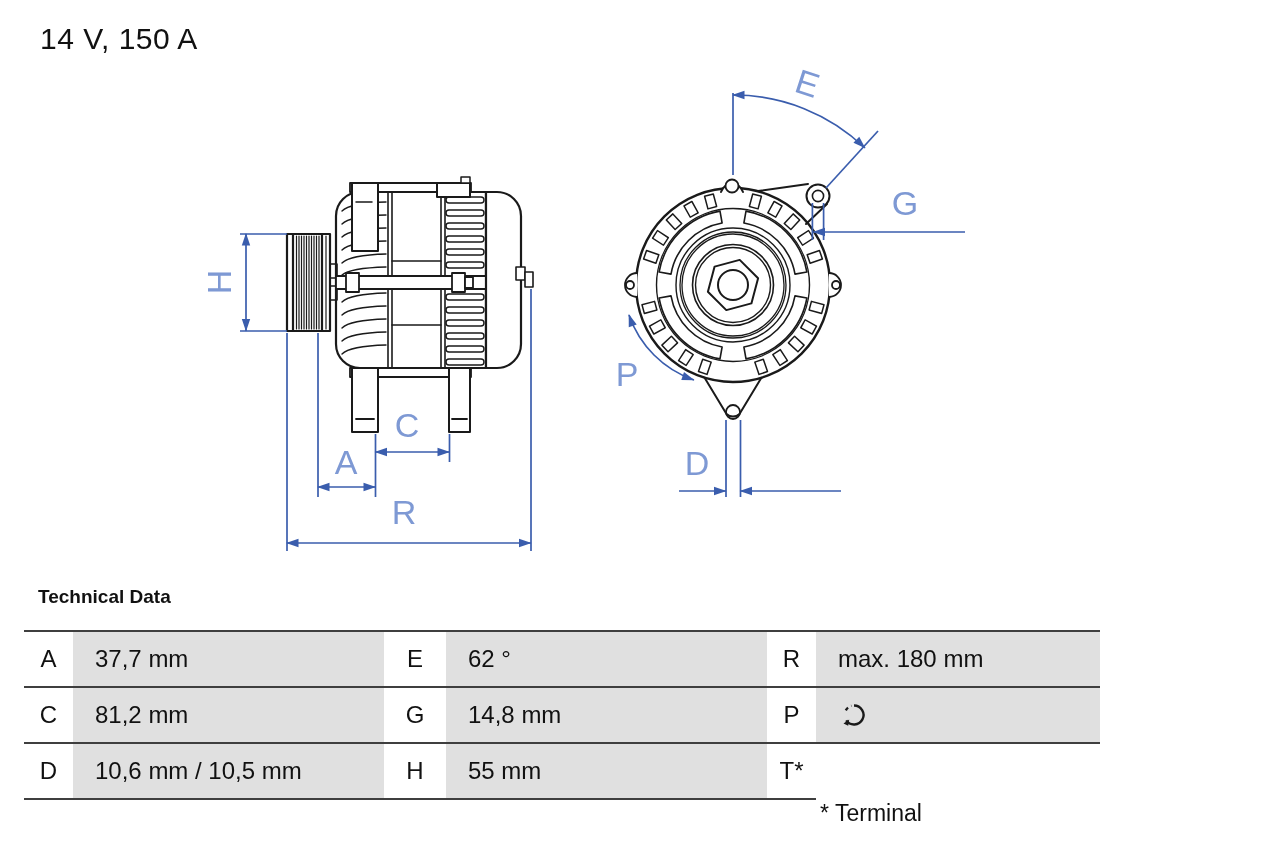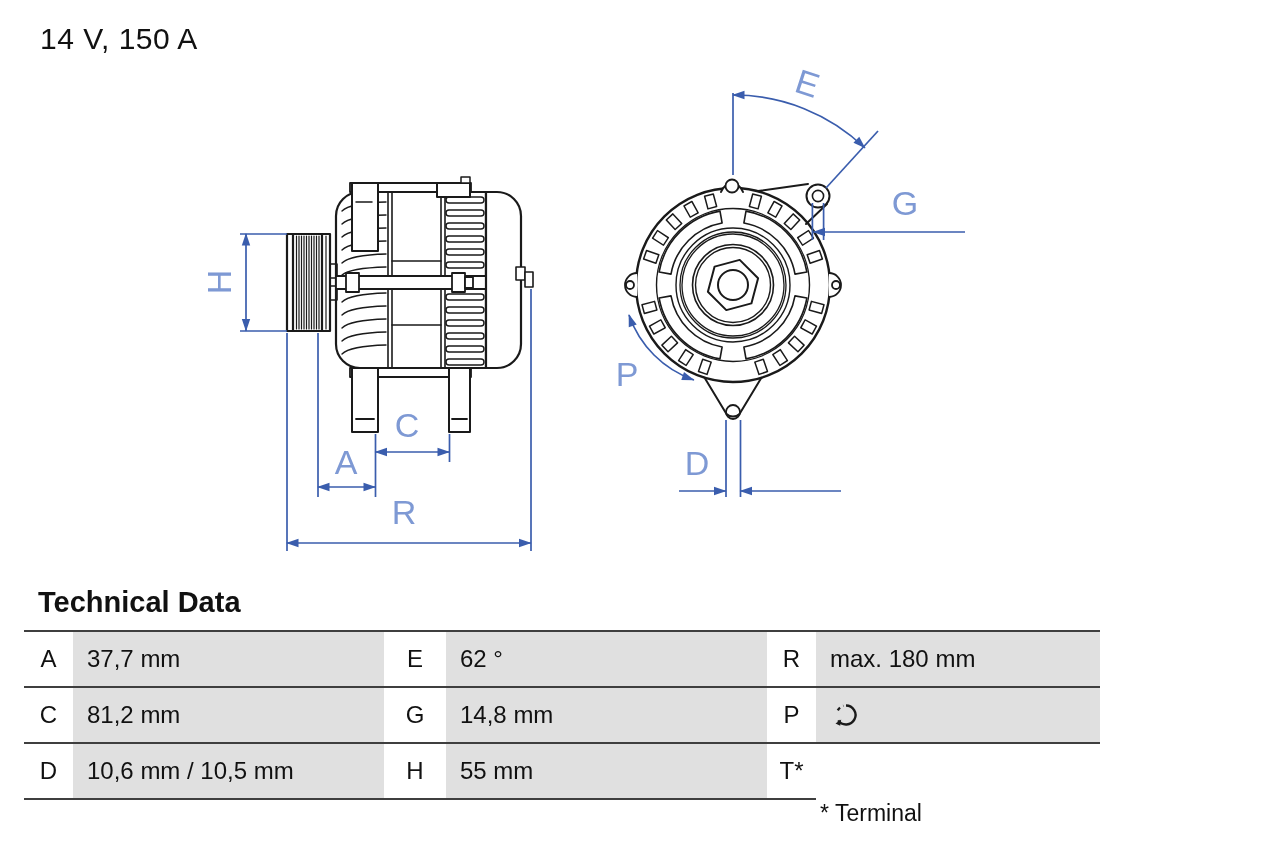--- a/index.html
+++ b/index.html
@@ -1,26 +1,26 @@
 <!DOCTYPE html>
 <html><head>
 <meta charset="utf-8">
 <style>
   html,body{margin:0;padding:0;background:#ffffff;}
   .canvas{position:relative;width:1100px;height:853px;background:#fff;overflow:hidden;
           font-family:"Liberation Sans", sans-serif;color:#111;}
   .title{position:absolute;left:40px;top:22px;font-size:30px;letter-spacing:.5px;}
   .drawing-svg{position:absolute;left:0;top:0;width:1280px;height:853px;}
-  .tech-heading{position:absolute;left:38px;top:586px;font-size:29px;font-weight:bold;}
+  .tech-heading{position:absolute;left:38px;top:586px;font-size:19px;font-weight:bold;}
   .tech-table{position:absolute;left:24px;top:630px;width:1233px;
               display:grid;grid-template-columns:49px 311px 62px 321px 49px 441px;
               grid-auto-rows:56px;border-top:2px solid #3f3f3f;}
   .tl,.tv{display:flex;align-items:center;font-size:24px;border-bottom:2px solid #3f3f3f;}
   .tl{background:#ffffff;justify-content:center;}
-  .tv{background:#e0e0e0;padding-left:14px;}
+  .tv{background:#e0e0e0;padding-left:22px;}
   .footnote{position:absolute;left:820px;top:800px;font-size:23px;}
   .dimlabel{font-size:34px;fill:#7E99D4;text-anchor:middle;}
   .com-label{font-size:21px;fill:#111;text-anchor:middle;letter-spacing:1.5px;}
 </style>
 </head>
 <body>
 
 <div class="canvas">
 
   <div class="title">14 V, 150 A</div>

